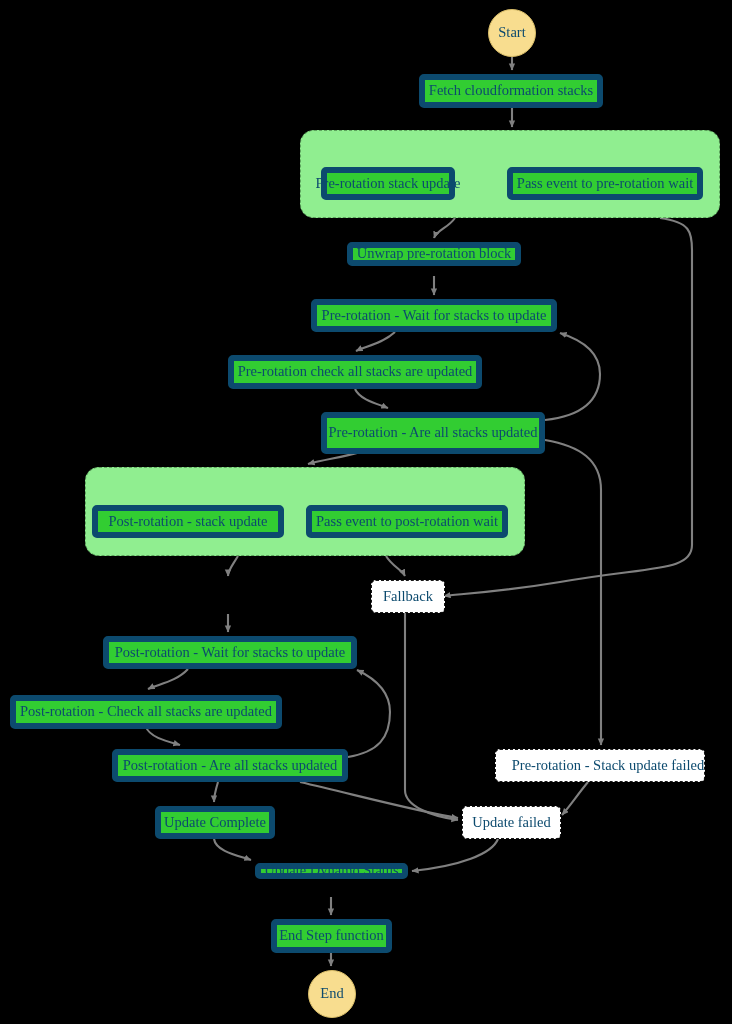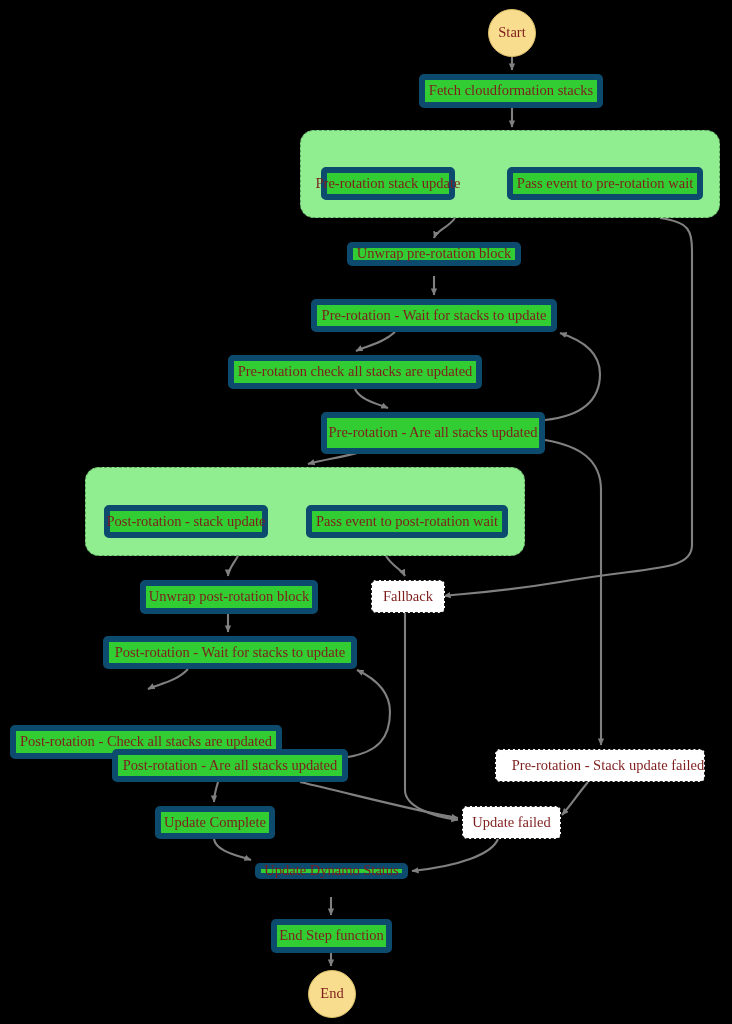--- a/index.html
+++ b/index.html
@@ -34,21 +34,21 @@
     border: 1px dashed #5ea45e;
     border-radius: 14px;
   }
   .node {
     position: absolute;
     box-sizing: border-box;
     display: flex;
     align-items: center;
     justify-content: center;
     text-align: center;
-    color: #7f1d1d;
+    color: #0c4a6e;
     font-size: 14.5px;
     line-height: 1.05;
     white-space: nowrap;
     border-radius: 5px;
     z-index: 3;
   }
   .node.green {
     background: #32cd32;
     border: 6px solid #0c4a6e;
   }
@@ -144,31 +144,30 @@
   <div class="node green" style="left:507px; top:167px; width:196px; height:33px;">Pass event to pre-rotation wait</div>
 
   <div class="node green" style="left:347px; top:242px; width:174px; height:24px;">Unwrap pre-rotation block</div>
 
   <div class="node green" style="left:311px; top:299px; width:246px; height:33px;">Pre-rotation - Wait for stacks to update</div>
 
   <div class="node green" style="left:228px; top:355px; width:254px; height:34px;">Pre-rotation check all stacks are updated</div>
 
   <div class="node green" style="left:321px; top:412px; width:224px; height:42px;">Pre-rotation - Are all stacks updated</div>
 
-  <div class="node green" style="left:104px; top:505px; width:164px; height:33px;">Post-rotation - stack update</div>
+  <div class="node green" style="left:92px; top:505px; width:192px; height:33px;">Post-rotation - stack update</div>
 
   <div class="node green" style="left:306px; top:505px; width:202px; height:33px;">Pass event to post-rotation wait</div>
 
-  <div class="node green" style="left:140px; top:580px; width:178px; height:34px;">Unwrap post-rotation block</div>
 
   <div class="node white" style="left:371px; top:580px; width:74px; height:33px;">Fallback</div>
 
   <div class="node green" style="left:103px; top:636px; width:254px; height:33px;">Post-rotation - Wait for stacks to update</div>
 
-  <div class="node green" style="left:10px; top:725px; width:272px; height:34px;">Post-rotation - Check all stacks are updated</div>
+  <div class="node green" style="left:10px; top:695px; width:272px; height:34px;">Post-rotation - Check all stacks are updated</div>
 
   <div class="node green" style="left:112px; top:749px; width:236px; height:33px;">Post-rotation - Are all stacks updated</div>
 
   <div class="node white" style="left:495px; top:749px; width:210px; height:33px;padding-left:16px;">Pre-rotation - Stack update failed</div>
 
   <div class="node green" style="left:155px; top:806px; width:120px; height:33px;">Update Complete</div>
 
   <div class="node white" style="left:462px; top:806px; width:99px; height:33px;">Update failed</div>
 
   <div class="node green" style="left:255px; top:863px; width:153px; height:16px;">Update Dynamo Status</div>

